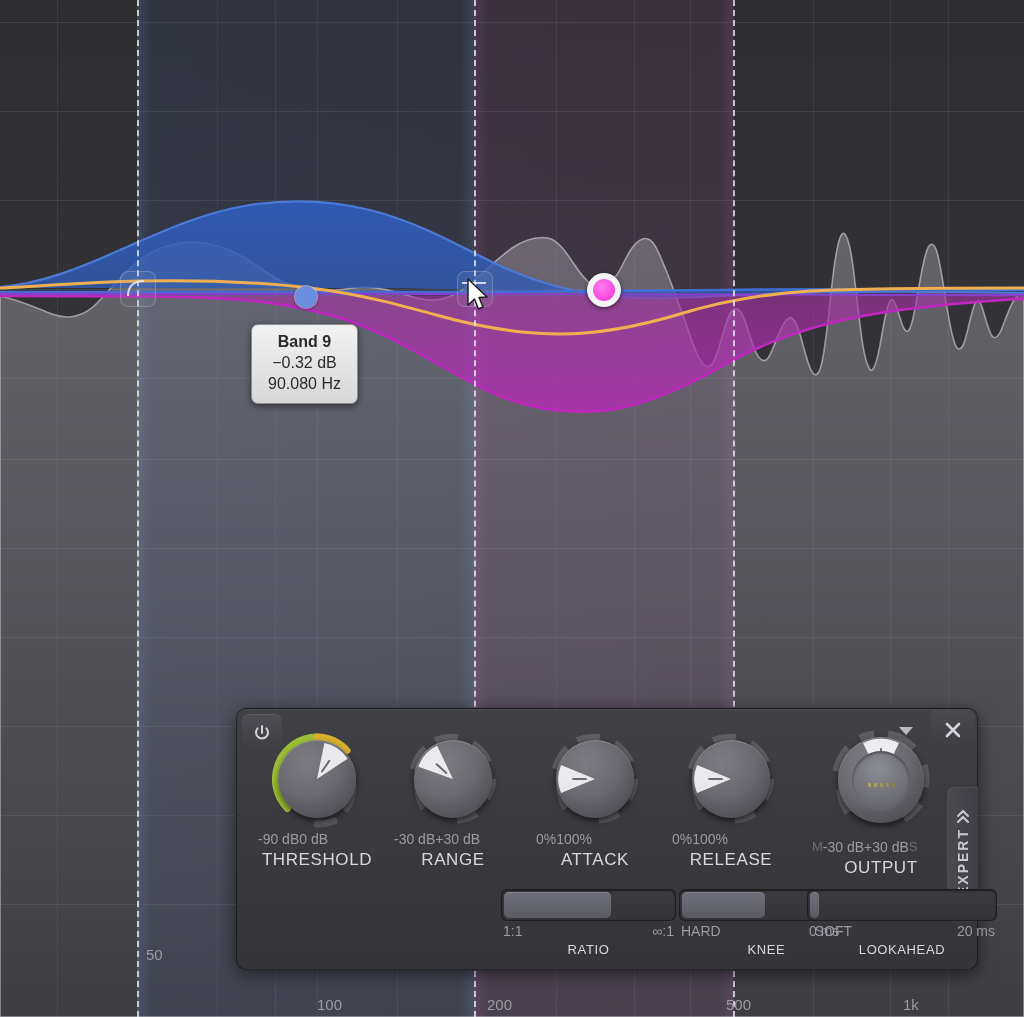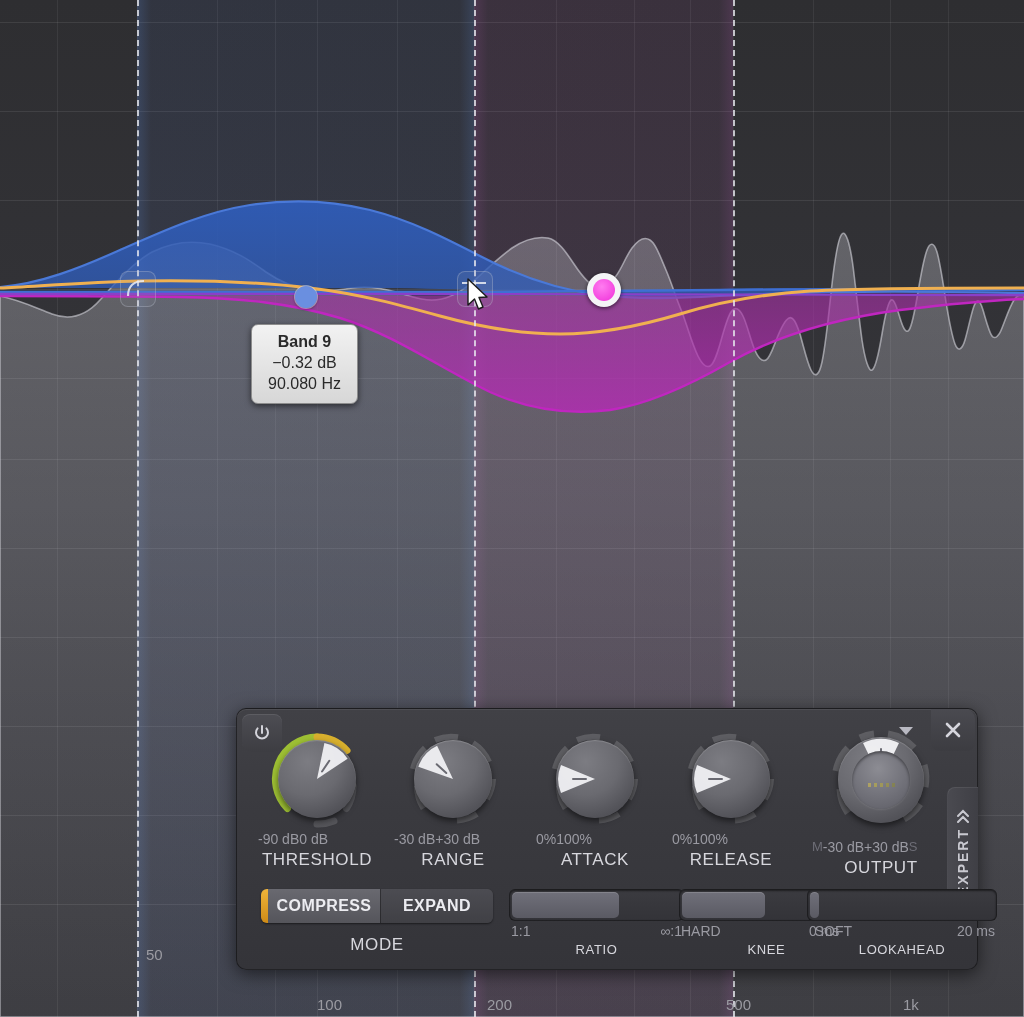--- a/index.html
+++ b/index.html
@@ -452,30 +452,22 @@
       </div>
       <div class="knob-range" style="margin-top:4px">
         <span class="ms-tag">M</span>
         <span>-30 dB</span>
         <span>+30 dB</span>
         <span class="ms-tag">S</span>
       </div>
       <div class="knob-name">OUTPUT</div>
     </div>
 
-    <div id="modewrap">
-      <div class="seg">
-        <div class="tick"></div>
-        <div class="opt on">COMPRESS</div>
-        <div class="opt off">EXPAND</div>
-      </div>
-      <div class="seg-name">MODE</div>
-    </div>
-
-    <div class="sl-wrap" style="left:272px;top:180px">
+
+    <div class="sl-wrap" style="left:264px;top:180px">
       <div class="sl-track">
         <div class="sl-fill" style="width:62%"></div>
       </div>
       <div class="sl-range">
         <span>1:1</span>
         <span>∞:1</span>
       </div>
       <div class="sl-name">RATIO</div>
     </div>
 

